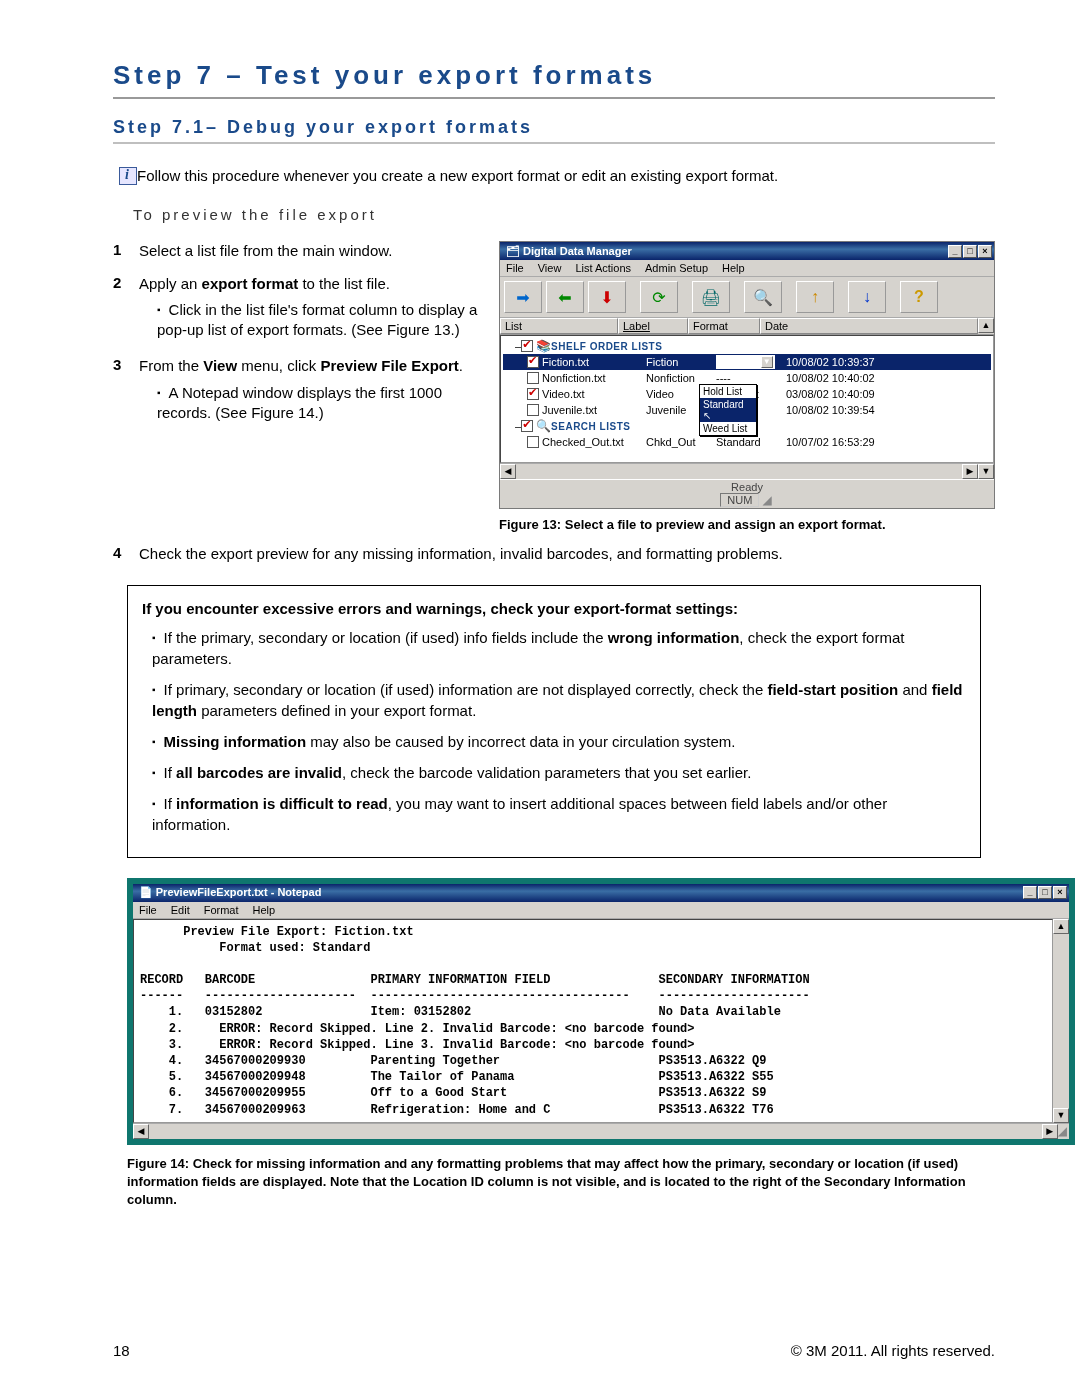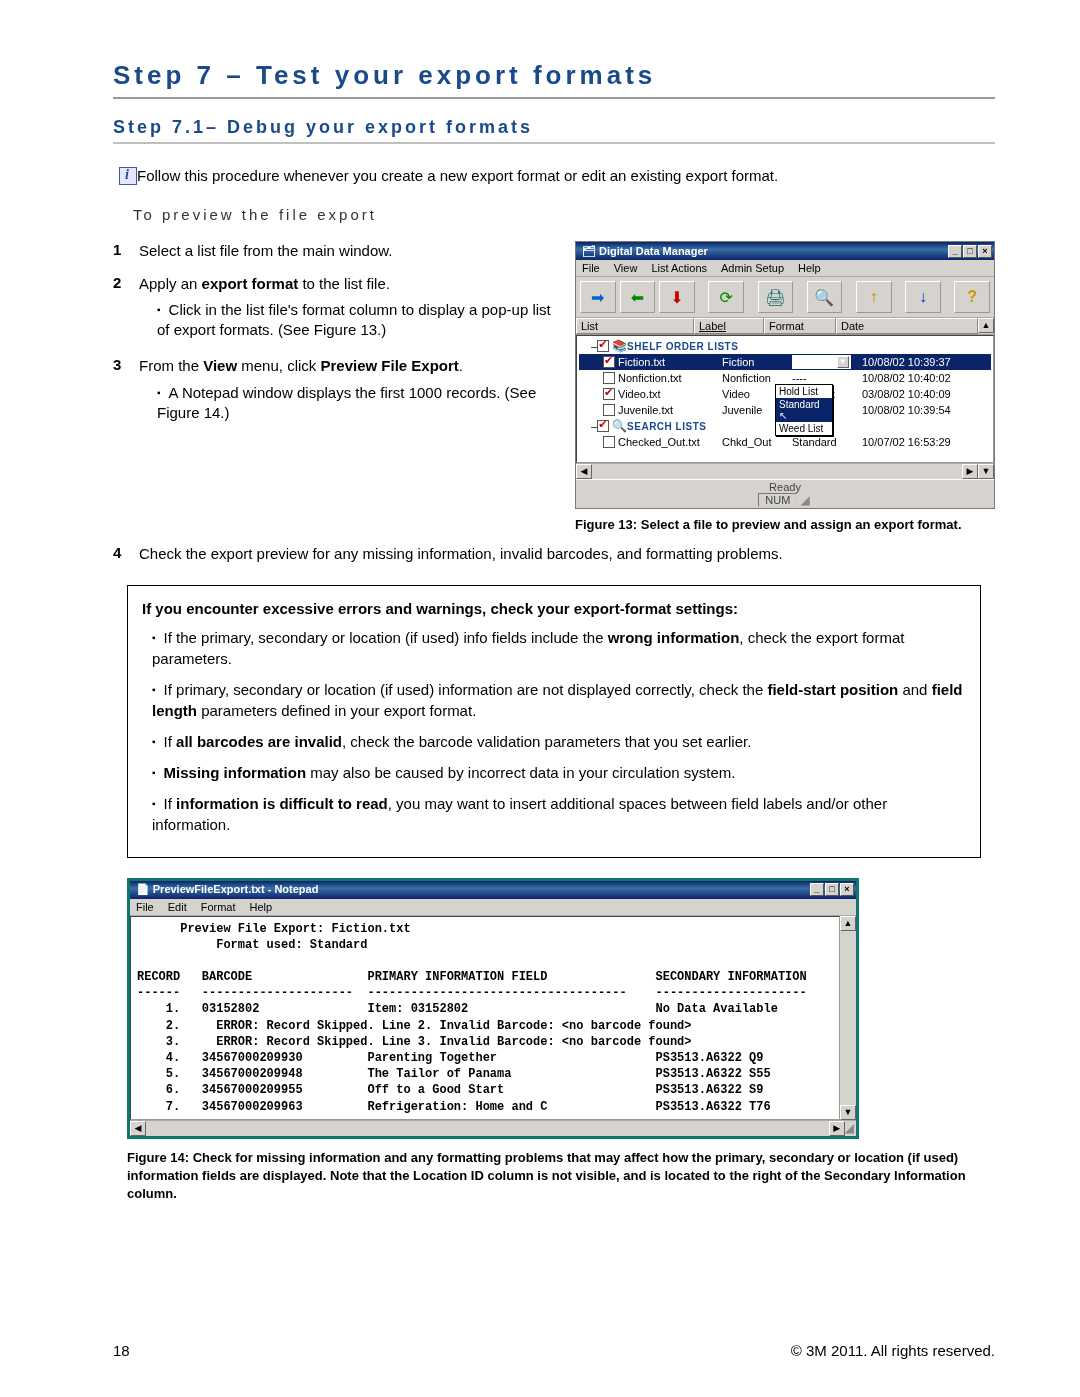--- a/index.html
+++ b/index.html
@@ -83,21 +83,21 @@
   .steptext { flex:1; line-height:1.35; }
   ul.sub { list-style:none; margin:6px 0 0 0; padding:0 0 0 18px; }
   ul.sub li::before { content:"▪"; font-size:10px; margin-right:8px; position:relative; top:-2px;}
   ul.sub li { margin-bottom:4px; line-height:1.35; }
   .app-window {
     border:1px solid #7a7a7a;
     background:#d6d3ce;
     font-family: Tahoma, Arial, sans-serif;
     font-size:11px;
     color:#000;
-    width:420px;
+    width:496px;
   }
   .app-titlebar {
     background: linear-gradient(to bottom,#0a246a,#3a6ea5 40%,#0a246a);
     color:#fff;
     font-weight:bold;
     display:flex;
     justify-content:space-between;
     align-items:center;
     padding:2px 2px 2px 6px;
     font-size:11px;
@@ -182,25 +182,25 @@
     border:1px solid #000;
     padding:12px 14px;
     margin:20px 14px 20px 14px;
     line-height:1.4;
   }
   .boxed ul { list-style:none; padding:0 0 0 10px; margin:8px 0 0 0;}
   .boxed ul li::before{content:"▪";font-size:10px;margin-right:8px;position:relative;top:-2px;}
   .boxed ul li{margin-bottom:10px;}
   
   .notepad-window {
-    border:3px solid #0f766e;
+    border:6px solid #0f766e;
     font-family: Tahoma, Arial, sans-serif;
     font-size:11px;
     margin:6px 0 10px 14px;
-    width:732px;
+    width:948px;
   }
   .np-title{
     background: linear-gradient(to bottom,#0a246a,#3a6ea5 40%,#0a246a);
     color:#fff;font-weight:bold;padding:2px 2px 2px 6px;display:flex;justify-content:space-between;height:18px;align-items:center;
   }
   .np-menu{background:#d6d3ce;padding:2px 6px;display:flex;gap:14px;border-bottom:1px solid #aaa;}
   .np-body-wrap{display:flex;background:#fff;}
   .np-body{
     flex:1;
     background:#fff;border:1px inset #999;
@@ -387,22 +387,22 @@
       <span class="stepnum">4</span>
       <span class="steptext">Check the export preview for any missing information, invalid barcodes, and formatting problems.</span>
     </li>
   </ol>
 
   <div class="boxed">
     <b>If you encounter excessive errors and warnings, check your export-format settings:</b>
     <ul>
       <li><span>If the primary, secondary or location (if used) info fields include the </span><b>wrong information</b><span>, check the export format parameters.</span></li>
       <li><span>If primary, secondary or location (if used) information are not displayed correctly, check the </span><b>field-start position</b><span> and </span><b>field length</b><span> parameters defined in your export format.</span></li>
+      <li><b>Missing information</b><span> may also be caused by incorrect data in your circulation system.</span></li>
       <li><span>If </span><b>all barcodes are invalid</b><span>, check the barcode validation parameters that you set earlier.</span></li>
-      <li><b>Missing information</b><span> may also be caused by incorrect data in your circulation system.</span></li>
       <li><span>If </span><b>information is difficult to read</b><span>, you may want to insert additional spaces between field labels and/or other information.</span></li>
     </ul>
   </div>
 
   <div class="notepad-window">
     <div class="np-title">
       <span>📄 <span>PreviewFileExport.txt - Notepad</span></span>
       <span class="winbtns">
         <span class="winbtn">_</span>
         <span class="winbtn">□</span>

